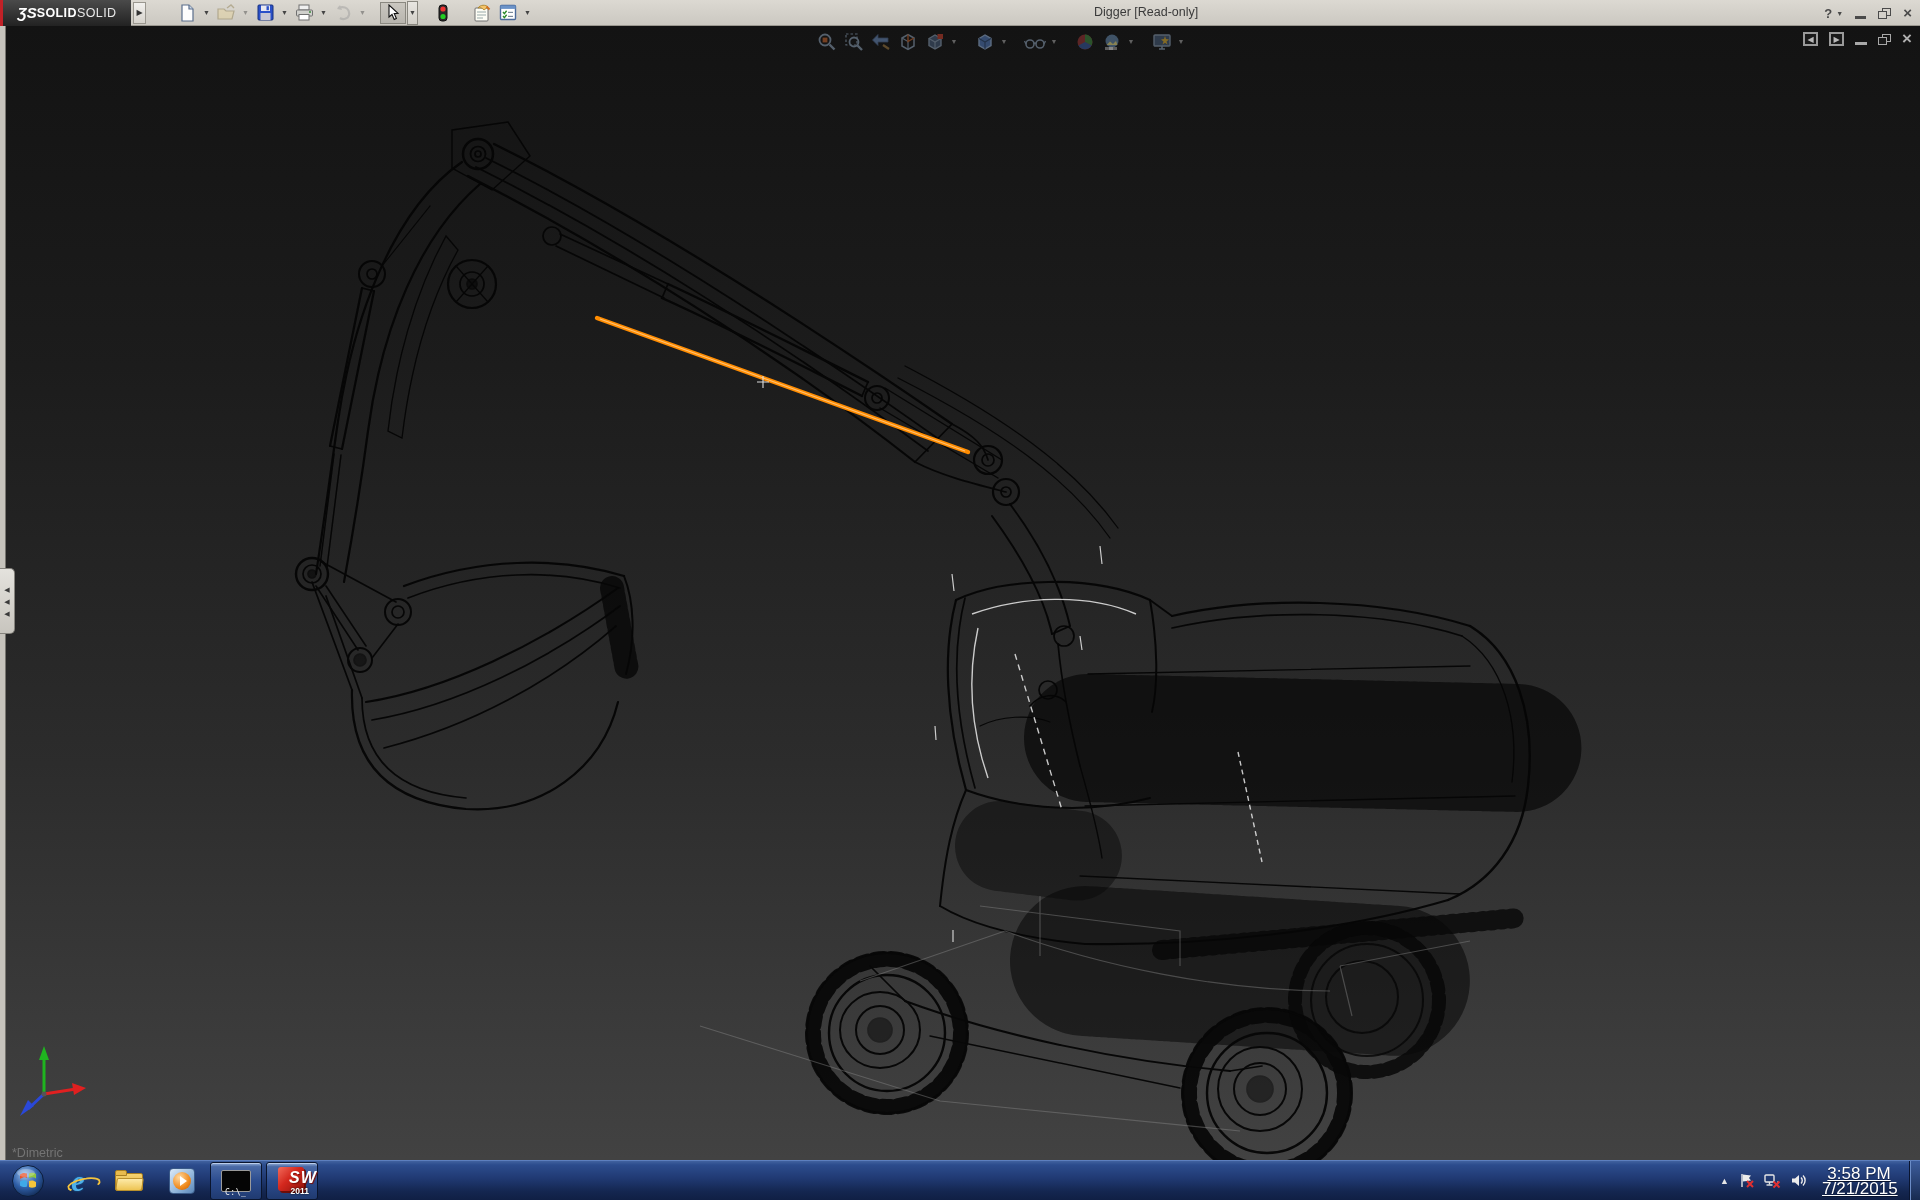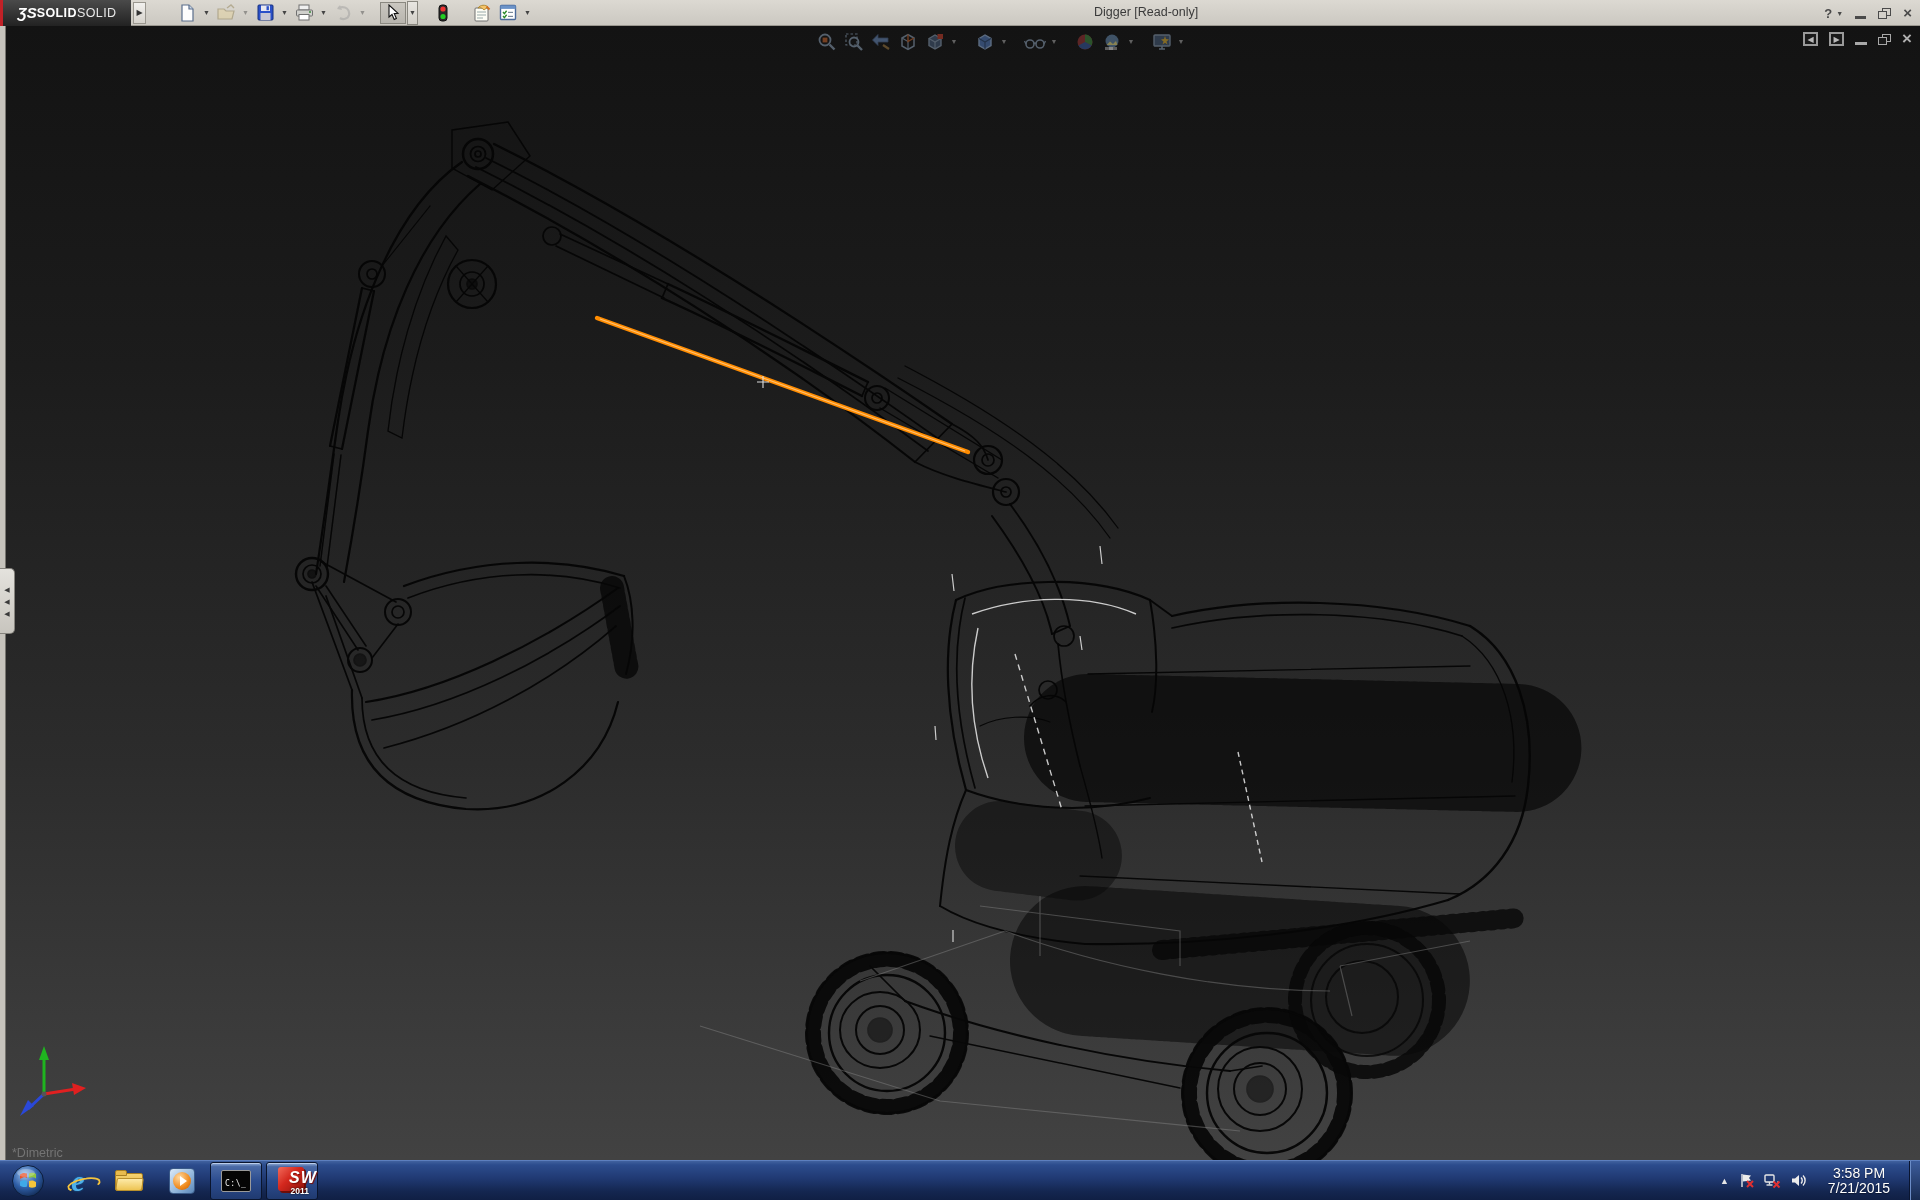--- a/index.html
+++ b/index.html
@@ -100,38 +100,38 @@
   .wmp-ic { position:relative; width:26px; height:26px;
             background:linear-gradient(135deg,#dceaf8,#8fb4da 60%,#5c87b8); border-radius:4px;
             border:1px solid #3a5a88; display:flex; align-items:center; justify-content:center; }
   .wmp-ball { width:18px; height:18px; border-radius:50%;
               background:radial-gradient(circle at 35% 30%, #ffd9a0, #f08a1d 60%, #c05a08);
               display:flex; align-items:center; justify-content:center; }
   .wmp-play { width:0; height:0; border-left:7px solid #fff; border-top:5px solid transparent;
               border-bottom:5px solid transparent; margin-left:2px; }
 
   .cmd-ic { width:30px; height:22px; background:#050505; border:1px solid #9a9a9a; border-radius:2px;
-            padding:1px 3px; }
+            padding:10px 3px; }
   .cmd-text { font-family:"DejaVu Sans Mono", monospace; font-size:8px; color:#f0f0f0;
               letter-spacing:.5px; }
 
   .sw-ic { position:relative; width:30px; height:28px; }
   .sw-cube { position:absolute; left:1px; top:0; width:26px; height:24px;
              background:linear-gradient(135deg,#f26a5a 0%, #d3271d 45%, #8f120c 100%);
              border-radius:3px; box-shadow:2px 2px 0 #6d0d08; }
   .sw-letters { position:absolute; left:12px; top:2px; color:#fff; font-weight:bold; font-size:16px;
                 font-style:italic; letter-spacing:1px; text-shadow:1px 1px 1px #7a0e09; }
   .sw-year { position:absolute; right:-2px; bottom:-1px; color:#fff; font-weight:bold; font-size:8.5px;
              text-shadow:0 0 2px #000; }
 
   .tray { margin-left:auto; display:flex; align-items:center; gap:9px; height:40px; }
   .tray-caret { color:#e6e6e6; font-size:9px; }
   .tray-ic { width:17px; height:17px; }
-  .clock { width:74px; text-align:center; color:#fff; font-size:14px; line-height:15px;
-           margin:0 4px 0 6px; text-shadow:0 1px 1px #0a1530; }
+  .clock { width:74px; text-align:center; color:#fff; font-size:17px; line-height:15px;
+           margin:0 4px 0 6px; text-shadow:0 1px 1px #0a1530;text-decoration:underline; }
   .show-desktop { width:11px; height:40px; border-left:1px solid #0a1530;
                   background:linear-gradient(#3d5d9c,#16294f); box-shadow:inset 1px 0 0 #6b8cc6; }
 </style>
 </head>
 <body>
 
 <div class="titlebar">
   <div class="app-sliver"></div>
   <div class="logo-block">
     <span class="logo-glyph">ƷS</span>

